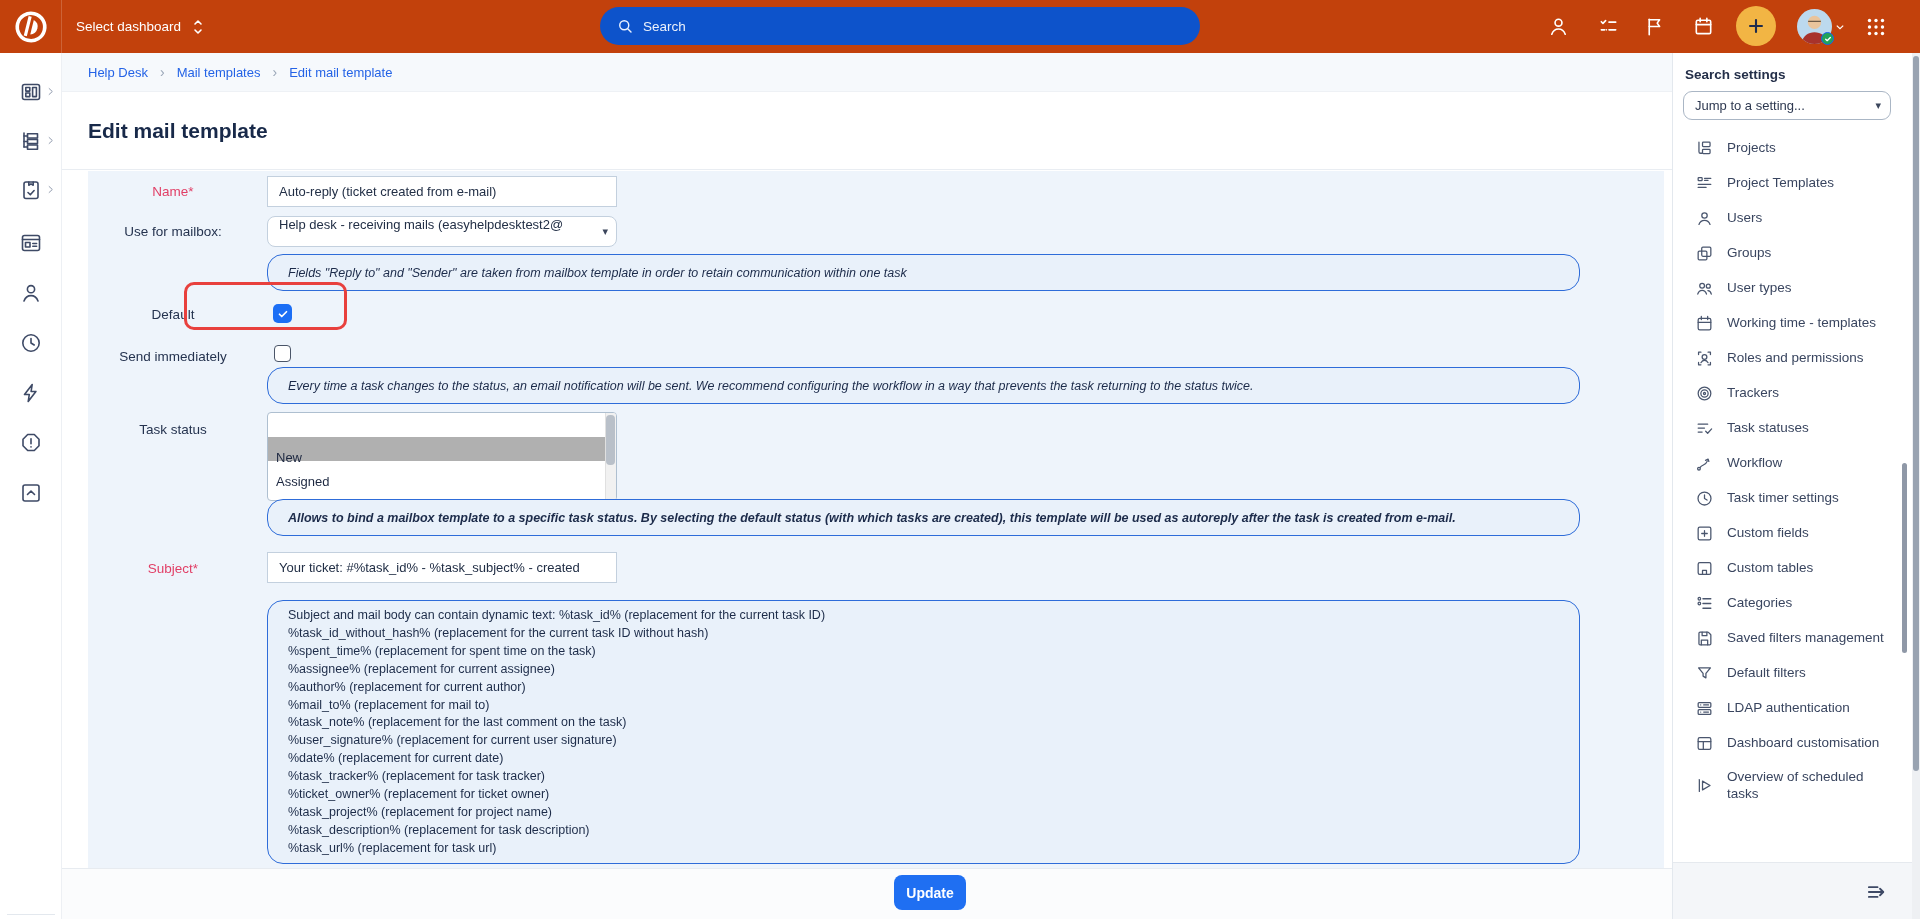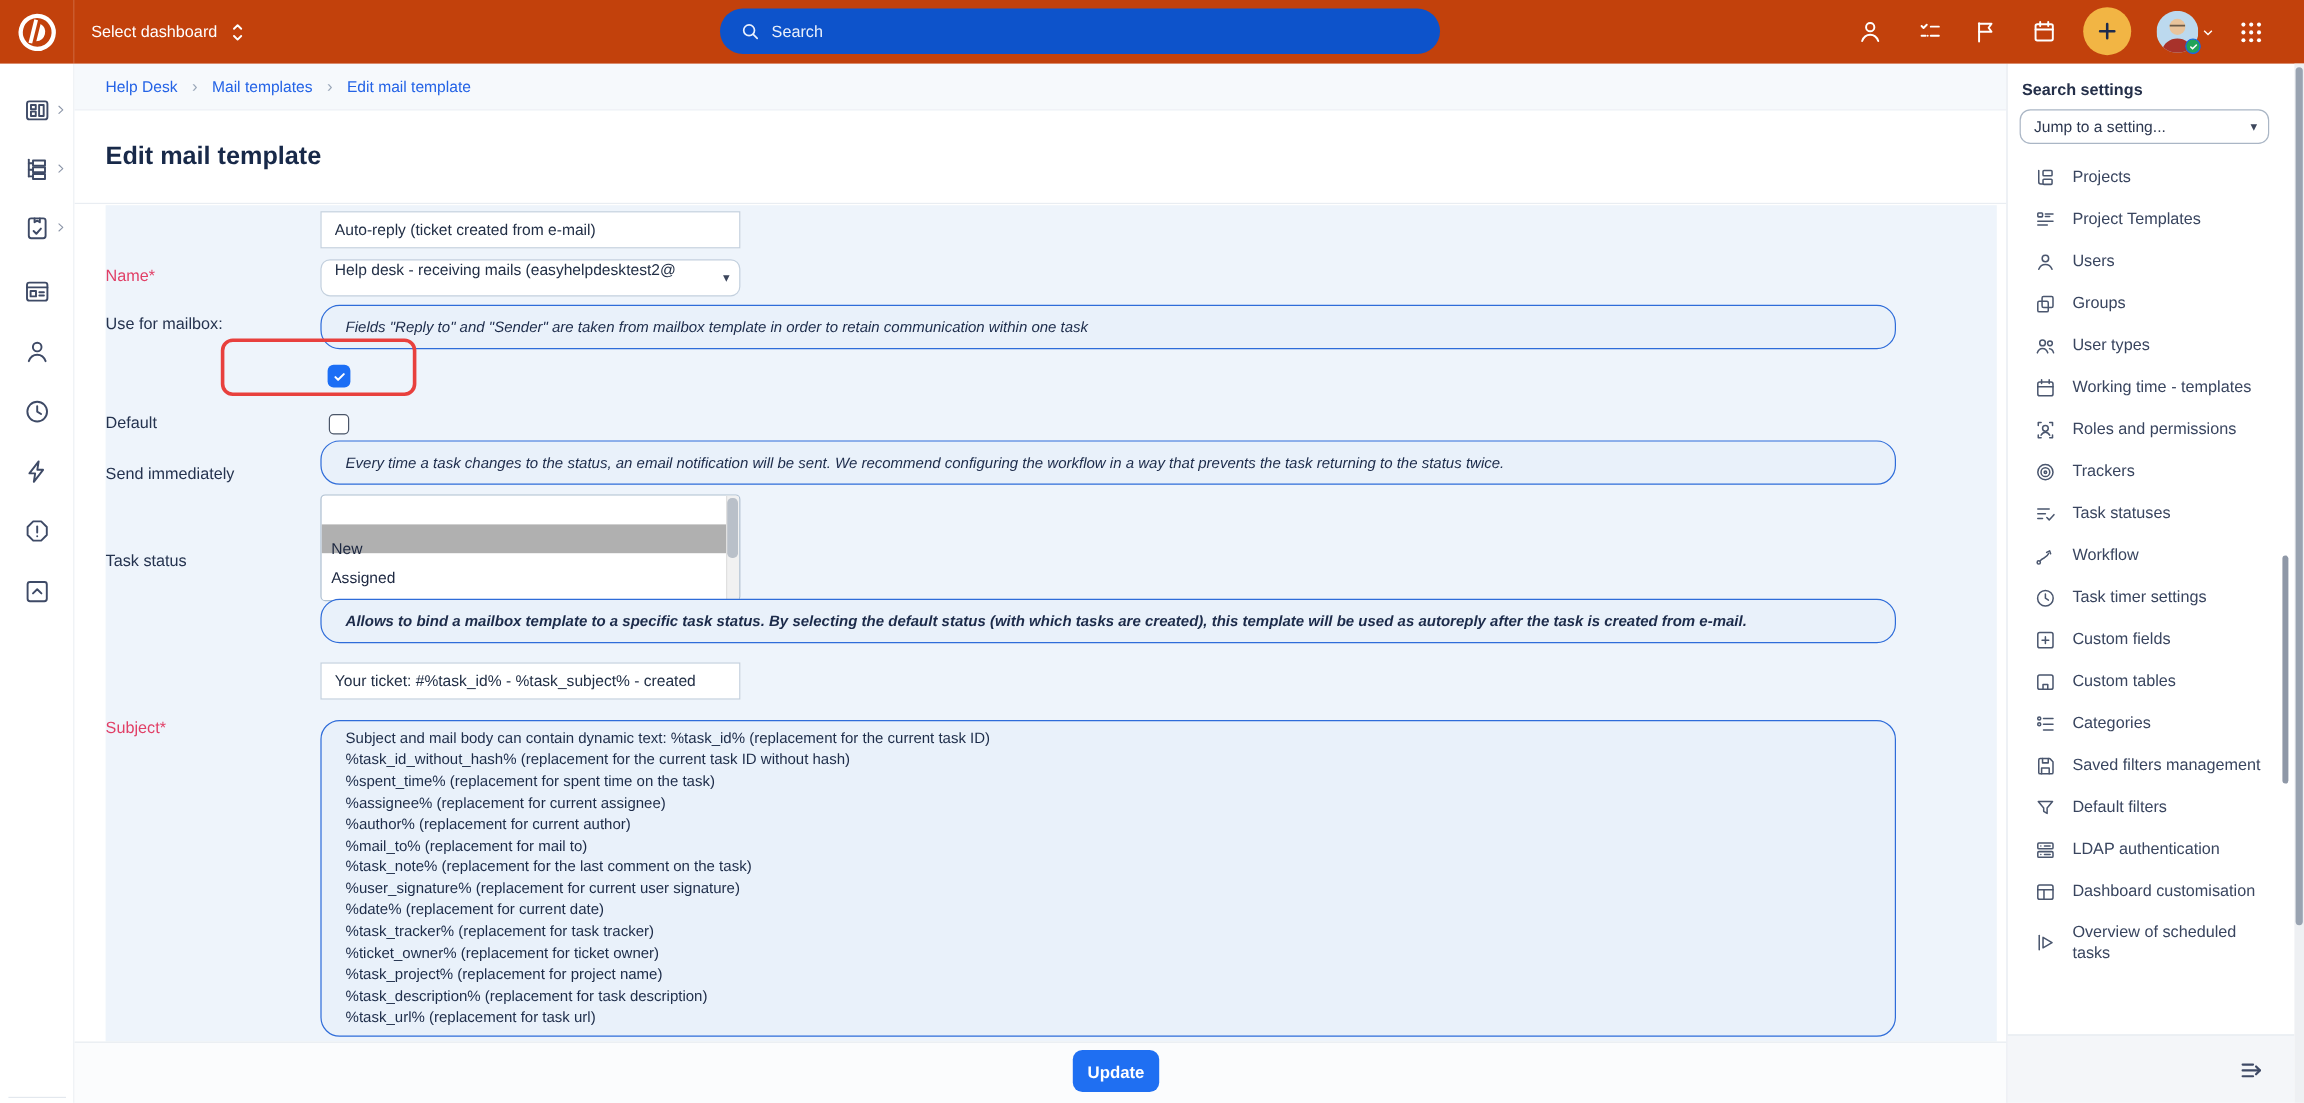--- a/index.html
+++ b/index.html
@@ -32,21 +32,21 @@
 
   
   #crumbbar { position:absolute; left:62px; top:53px; width:1610px; height:39px; background:#f6f9fc; border-bottom:1px solid #eef1f5; display:flex; align-items:center; padding-left:26px; gap:12px; font-size:13px; z-index:10; }
   #crumbbar a { color:#2463e6; text-decoration:none; cursor:pointer; }
   #crumbbar .sep { color:#9aa7b8; font-size:14px; }
   #titlebar { position:absolute; left:62px; top:92px; width:1610px; height:78px; background:#fff; border-bottom:1px solid #e9edf2; }
   #page-title { position:absolute; left:26px; top:27px; font-size:21px; font-weight:700; color:#182949; }
 
   
   #form-panel { position:absolute; left:88px; top:171px; width:1576px; height:697px; background:#eef4fb; overflow:hidden; }
-  .flabel { position:absolute; width:170px; text-align:left; font-size:13.5px; color:#25334f;margin-top:38px; }
+  .flabel { position:absolute; width:170px; text-align:center; font-size:13.5px; color:#25334f; }
   .flabel.req { color:#e13f66; }
   .finput { position:absolute; height:31px; background:#fff; border:1px solid #c3d0de; border-radius:0; font-size:13px; color:#222f46; padding:0 11px; font-family:"Liberation Sans",sans-serif; outline:none; }
   .fselect { position:absolute; height:31px; background:#fff; border:1px solid #c3d0de; border-radius:8px; display:flex; align-items:flex-start; padding:0 22px 0 11px; font-size:13px; color:#222f46; white-space:nowrap; overflow:hidden; cursor:pointer; }
   .fselect .caret { position:absolute; right:8px; top:8px; color:#3c465c; font-size:11px; }
   .infobox { position:absolute; left:179px; width:1313px; background:#e9f1fa; border:1px solid #2e6cd9; border-radius:16px; display:flex; align-items:center; padding:0 20px; font-size:12.5px; font-style:italic; color:#1c2b4a; }
   #tokens-box { position:absolute; left:179px; top:429px; width:1313px; height:264px; background:#e9f1fa; border:1px solid #2e6cd9; border-radius:16px; padding:6px 20px; font-size:12.5px; color:#1d2c49; line-height:17.9px; overflow:hidden; font-style:normal; }
   .chk { position:absolute; width:19px; height:19px; border-radius:5px; cursor:pointer; }
   .chk.on { background:#1b6ef5; display:flex; align-items:center; justify-content:center; }
   .chk.off { width:17px; height:17px; background:#fff; border:1.6px solid #4a5568; border-radius:4px; }
   #red-annotation { position:absolute; left:96px; top:111px; width:163px; height:48px; border:3px solid #e8403d; border-radius:10px; pointer-events:none; }

